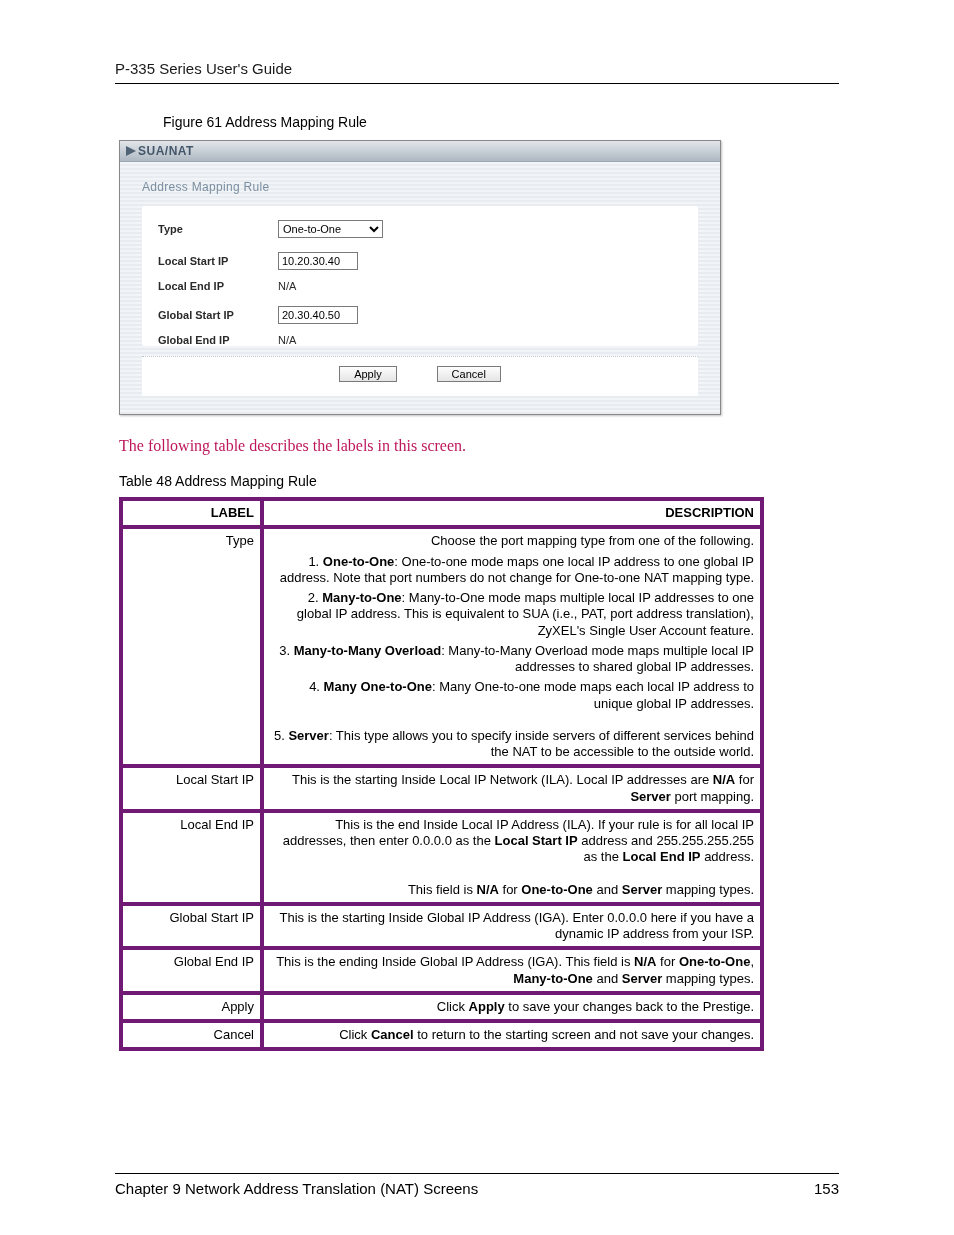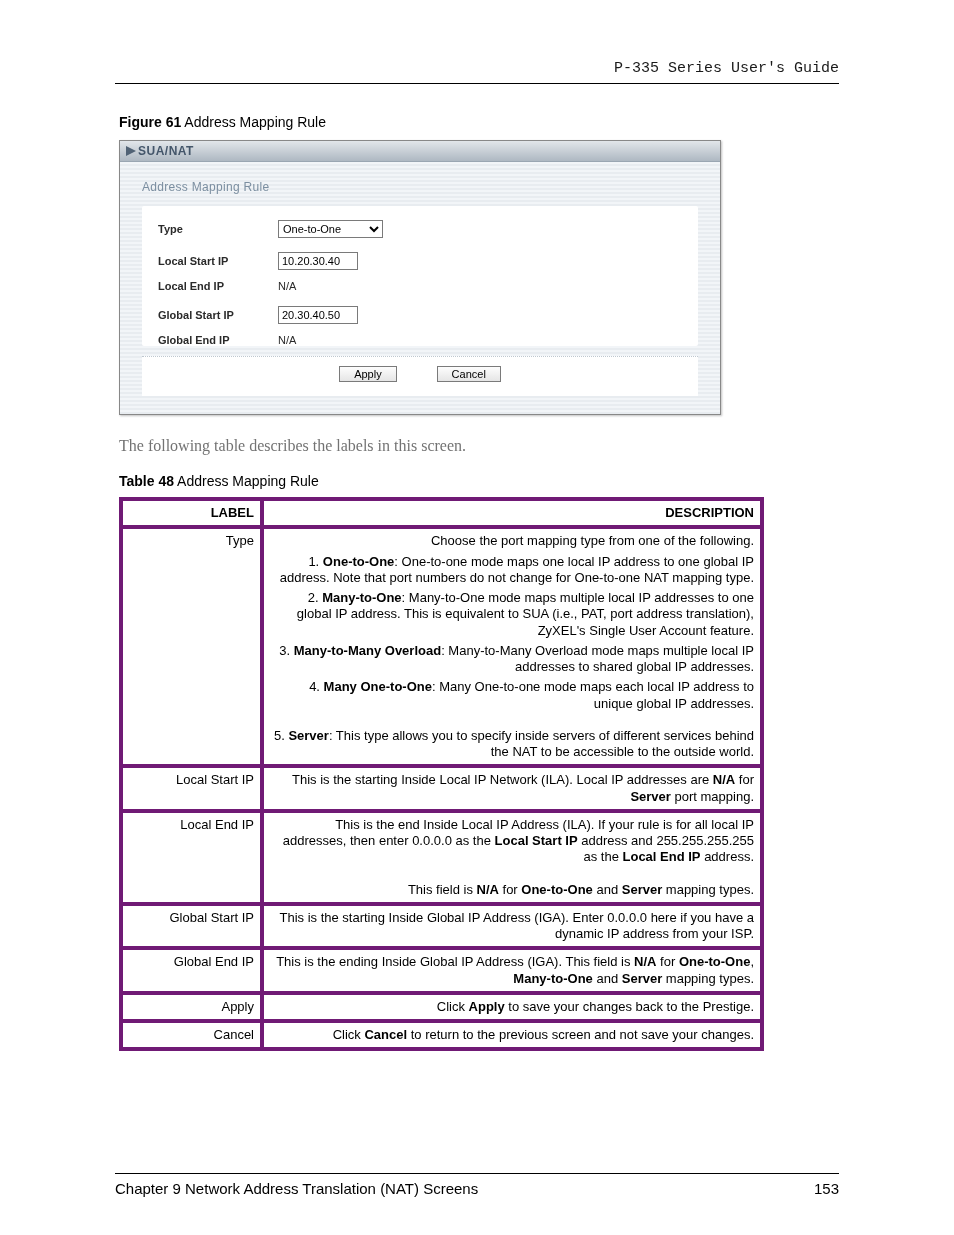--- a/index.html
+++ b/index.html
@@ -10,36 +10,36 @@
     color: #000;
   }
   .page {
     width: 954px;
     height: 1235px;
     position: relative;
     padding: 60px 115px 55px 115px;
     box-sizing: border-box;
   }
   .header-right {
-    text-align: right;
+    text-align: left;
     font-size: 15px;
     color: #1a1a1a;
     margin-bottom: 6px;
-    font-family: Liberation Mono, monospace;
+    font-family: Liberation Sans, sans-serif;
   }
   .hr-top {
     border: 0;
     border-top: 1.5px solid #000;
     margin: 0 0 30px 0;
   }
   .fig-caption {
     margin: 0 0 10px 4px;
     font-size: 14px;
   }
-  .fig-caption .bold { font-weight: bold; }
+  .fig-caption .bold { font-weight: normal; margin-left: 44px; }
 
   
   .screenshot {
     border: 1px solid #888;
     box-shadow: 1px 1px 2px rgba(0,0,0,0.25);
     margin-left: 4px;
     width: 600px;
     background: #fff;
   }
   .title-bar {
@@ -118,28 +118,28 @@
     background: linear-gradient(#fdfdfd, #e5e5e5);
     padding: 1px 14px;
     margin: 0 18px;
     cursor: pointer;
   }
 
   .body-para {
     margin: 22px 0 18px 4px;
     font-family: "Times New Roman", serif;
     font-size: 16px;
-    color: #737373;
+    color: #be185d;
   }
 
   .table-caption {
     margin: 0 0 8px 4px;
     font-size: 14px;
   }
-  .table-caption .bold { font-weight: bold; }
+  .table-caption .bold { font-weight: normal; }
 
   table.desc {
     border-collapse: collapse;
     width: 645px;
     margin-left: 4px;
   }
   table.desc th, table.desc td {
     border: 4px solid #701a75;
     font-size: 13px;
     vertical-align: top;
@@ -279,21 +279,21 @@
     <tr>
       <td class="col-label">Apply</td>
       <td>
         <span>Click </span><span class="b">Apply</span><span> to save your changes back to the Prestige.</span>
       </td>
     </tr>
 
     <tr>
       <td class="col-label">Cancel</td>
       <td>
-        <span>Click </span><span class="b">Cancel</span><span> to return to the previous screen and not save your changes.</span>
+        <span>Click </span><span class="b">Cancel</span><span> to return to the starting screen and not save your changes.</span>
       </td>
     </tr>
   </tbody>
     </table>
 
   <div class="footer">
     <hr class="hr-bottom">
     <div class="footer-row">
       <span>Chapter 9 Network Address Translation (NAT) Screens</span>
       <span>153</span>

